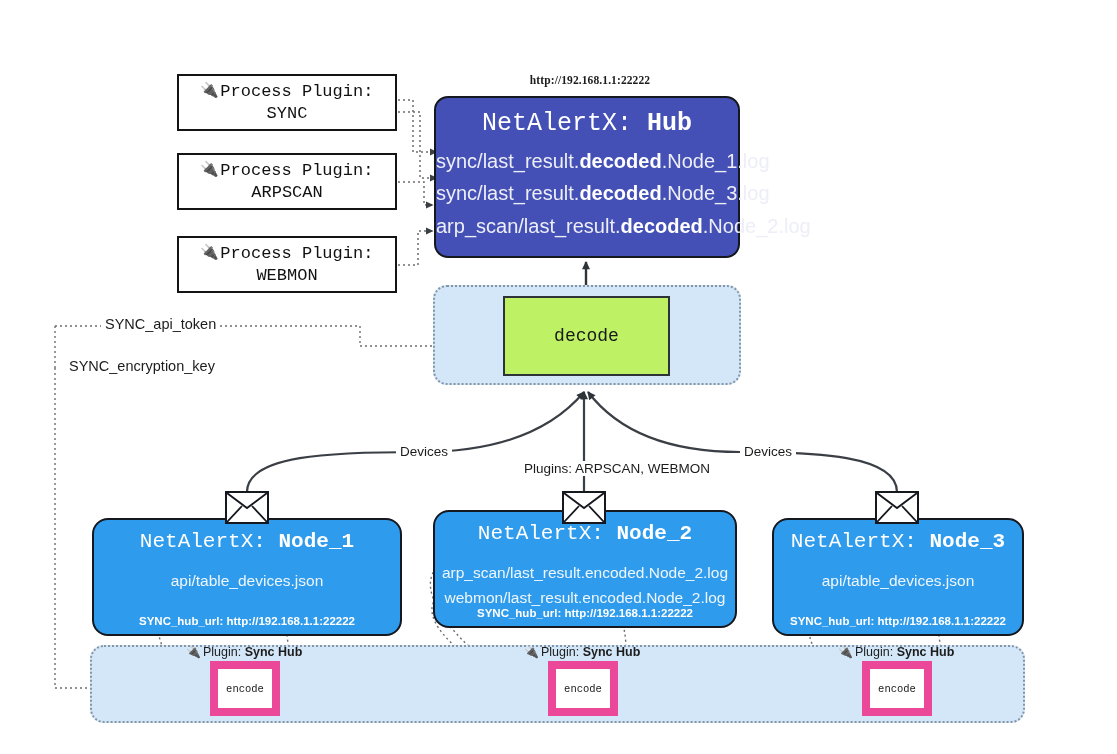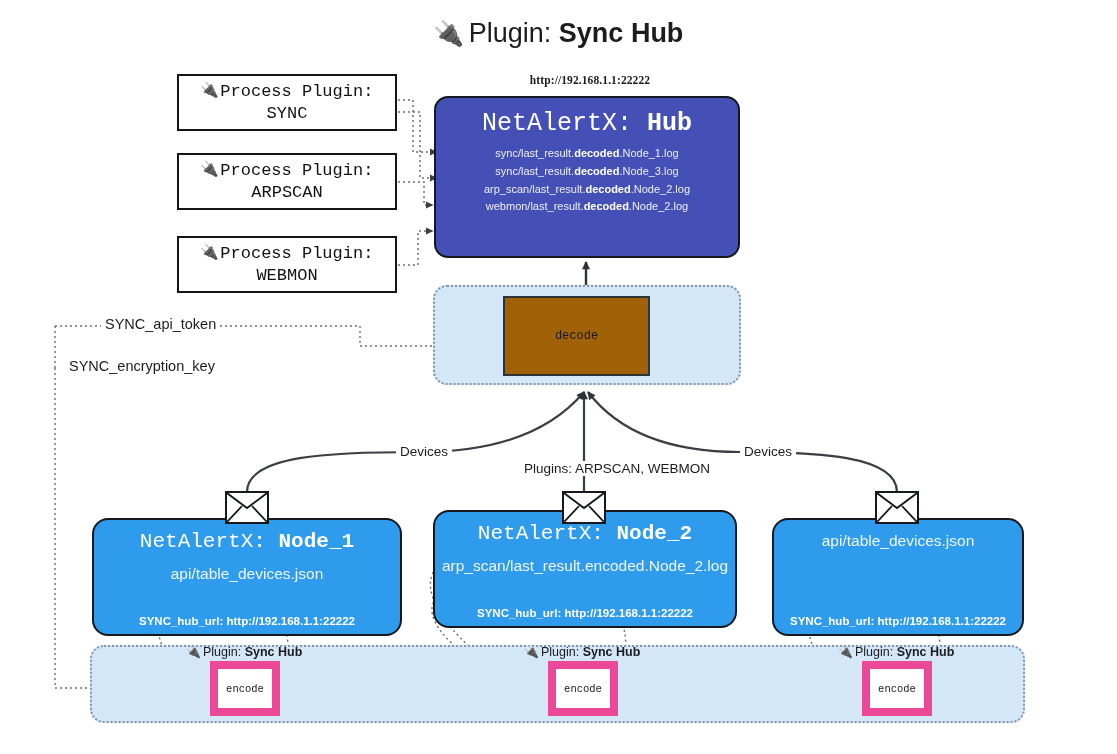--- a/index.html
+++ b/index.html
@@ -79,47 +79,47 @@
   }
   #hub .hub-title {
     text-align: center;
     font-family: "Liberation Mono", monospace;
     font-size: 25px;
     color: #ffffff;
     margin-bottom: 7px;
   }
   #hub .hub-title b { font-weight: bold; }
   #hub .hub-line {
-    font-size: 11px;
+    font-size: 20px;
     color: #edeef7;
     text-align: center;
     line-height: 1.62;
     white-space: nowrap;
   }
   #hub .hub-line b { color: #ffffff; font-weight: bold; }
 
   
   #decode-wrap {
     position: absolute;
     left: 433px; top: 285px;
     width: 308px; height: 100px;
     background: #d4e7f9;
     border: 2px dotted #8296a8;
     border-radius: 14px;
     z-index: 4;
   }
   #decode-box {
     position: absolute;
     left: 503px; top: 296px;
-    width: 147px; height: 80px;
-    background: #a16207;
+    width: 167px; height: 80px;
+    background: #bef264;
     border: 2px solid #2e3338;
     display: flex; align-items: center; justify-content: center;
     font-family: "Liberation Mono", monospace;
-    font-size: 12px;
+    font-size: 18px;
     color: #1a1a1a;
     z-index: 6;
   }
 
   
   .tok-label {
     position: absolute;
     font-size: 14.5px;
     color: #1c1c1c;
     background: #ffffff;
@@ -153,21 +153,21 @@
     font-family: "Liberation Mono", monospace;
     font-size: 21px;
     color: #ffffff;
     margin-top: 10px;
   }
   .node .n-title b { font-weight: bold; }
   .node .n-line {
     text-align: center;
     font-size: 15.5px;
     color: #eef6fe;
-    margin-top: 9px;
+    margin-top: 16px;
     line-height: 1.5;
     white-space: nowrap;
   }
   .node .n-foot {
     position: absolute;
     left: 0; bottom: 7px;
     width: 100%;
     text-align: center;
     font-size: 11.5px;
     color: #ffffff;
@@ -260,24 +260,20 @@
     <path d="M280,680 C300,650 280,600 252,524" fill="none" stroke="#6d6d6d" stroke-width="1.4" stroke-dasharray="2,3" marker-end="url(#ahd)"></path>
 
     <path d="M436,568 C410,600 480,665 528,687" fill="none" stroke="#6d6d6d" stroke-width="1.4" stroke-dasharray="2,3" marker-end="url(#ahd)"></path>
     <path d="M436,598 C415,625 480,672 528,689" fill="none" stroke="#6d6d6d" stroke-width="1.4" stroke-dasharray="2,3"></path>
     <path d="M618,680 C638,650 618,600 590,524" fill="none" stroke="#6d6d6d" stroke-width="1.4" stroke-dasharray="2,3" marker-end="url(#ahd)"></path>
 
     <path d="M820,575 C800,600 800,650 842,687" fill="none" stroke="#6d6d6d" stroke-width="1.4" stroke-dasharray="2,3" marker-end="url(#ahd)"></path>
     <path d="M932,680 C952,650 932,600 903,524" fill="none" stroke="#6d6d6d" stroke-width="1.4" stroke-dasharray="2,3" marker-end="url(#ahd)"></path>
   </svg>
 
-  <div id="title">
-    <span class="plug">🔌</span><span>Plugin:</span>
-    <span class="t-bold">Sync Hub</span>
-  </div>
 
   <div class="proc-box" style="left:177px; top:74px;">
     <div class="l1">
       <span class="plug">🔌</span>
       <span>Process Plugin:</span>
     </div>
     <div>SYNC</div>
   </div>
 
   <div class="proc-box" style="left:177px; top:153px;">
@@ -304,23 +300,20 @@
       <b>Hub</b>
     </div>
     <div class="hub-line">
       <span>sync/last_result.</span><b>decoded</b><span>.Node_1.log</span>
     </div>
     <div class="hub-line">
       <span>sync/last_result.</span><b>decoded</b><span>.Node_3.log</span>
     </div>
     <div class="hub-line">
       <span>arp_scan/last_result.</span><b>decoded</b><span>.Node_2.log</span>
-    </div>
-    <div class="hub-line">
-      <span>webmon/last_result.</span><b>decoded</b><span>.Node_2.log</span>
     </div>
   </div>
 
   <div id="decode-wrap"></div>
   <div id="decode-box">decode</div>
 
   <div class="tok-label" style="left:101px; top:316px;">SYNC_api_token</div>
   <div class="tok-label" style="left:65px; top:358px;">SYNC_encryption_key</div>
 
   <div class="edge-cap" style="left:396px; top:444px;">Devices</div>
@@ -354,24 +347,29 @@
     <div class="n-line">api/table_devices.json</div>
     <div class="n-foot">SYNC_hub_url: http://192.168.1.1:22222</div>
   </div>
 
   <div class="node" style="left:433px; top:510px; width:304px;">
     <div class="n-title">
       <span>NetAlertX:</span>
       <b>Node_2</b>
     </div>
     <div class="n-line">arp_scan/last_result.encoded.Node_2.log</div>
+    <div class="n-line" style="margin-top:2px;">webmon/last_result.encoded.Node_2.log</div>
     <div class="n-foot">SYNC_hub_url: http://192.168.1.1:22222</div>
   </div>
 
   <div class="node" style="left:772px; top:518px; width:252px;">
+    <div class="n-title">
+      <span>NetAlertX:</span>
+      <b>Node_3</b>
+    </div>
     <div class="n-line">api/table_devices.json</div>
     <div class="n-foot">SYNC_hub_url: http://192.168.1.1:22222</div>
   </div>
 
   <div id="band"></div>
 
   <div class="enc-cap" style="left:186px; top:645px;">
     <span class="plug">🔌</span>
     <span>Plugin:</span>&nbsp;<b>Sync Hub</b>
   </div>

